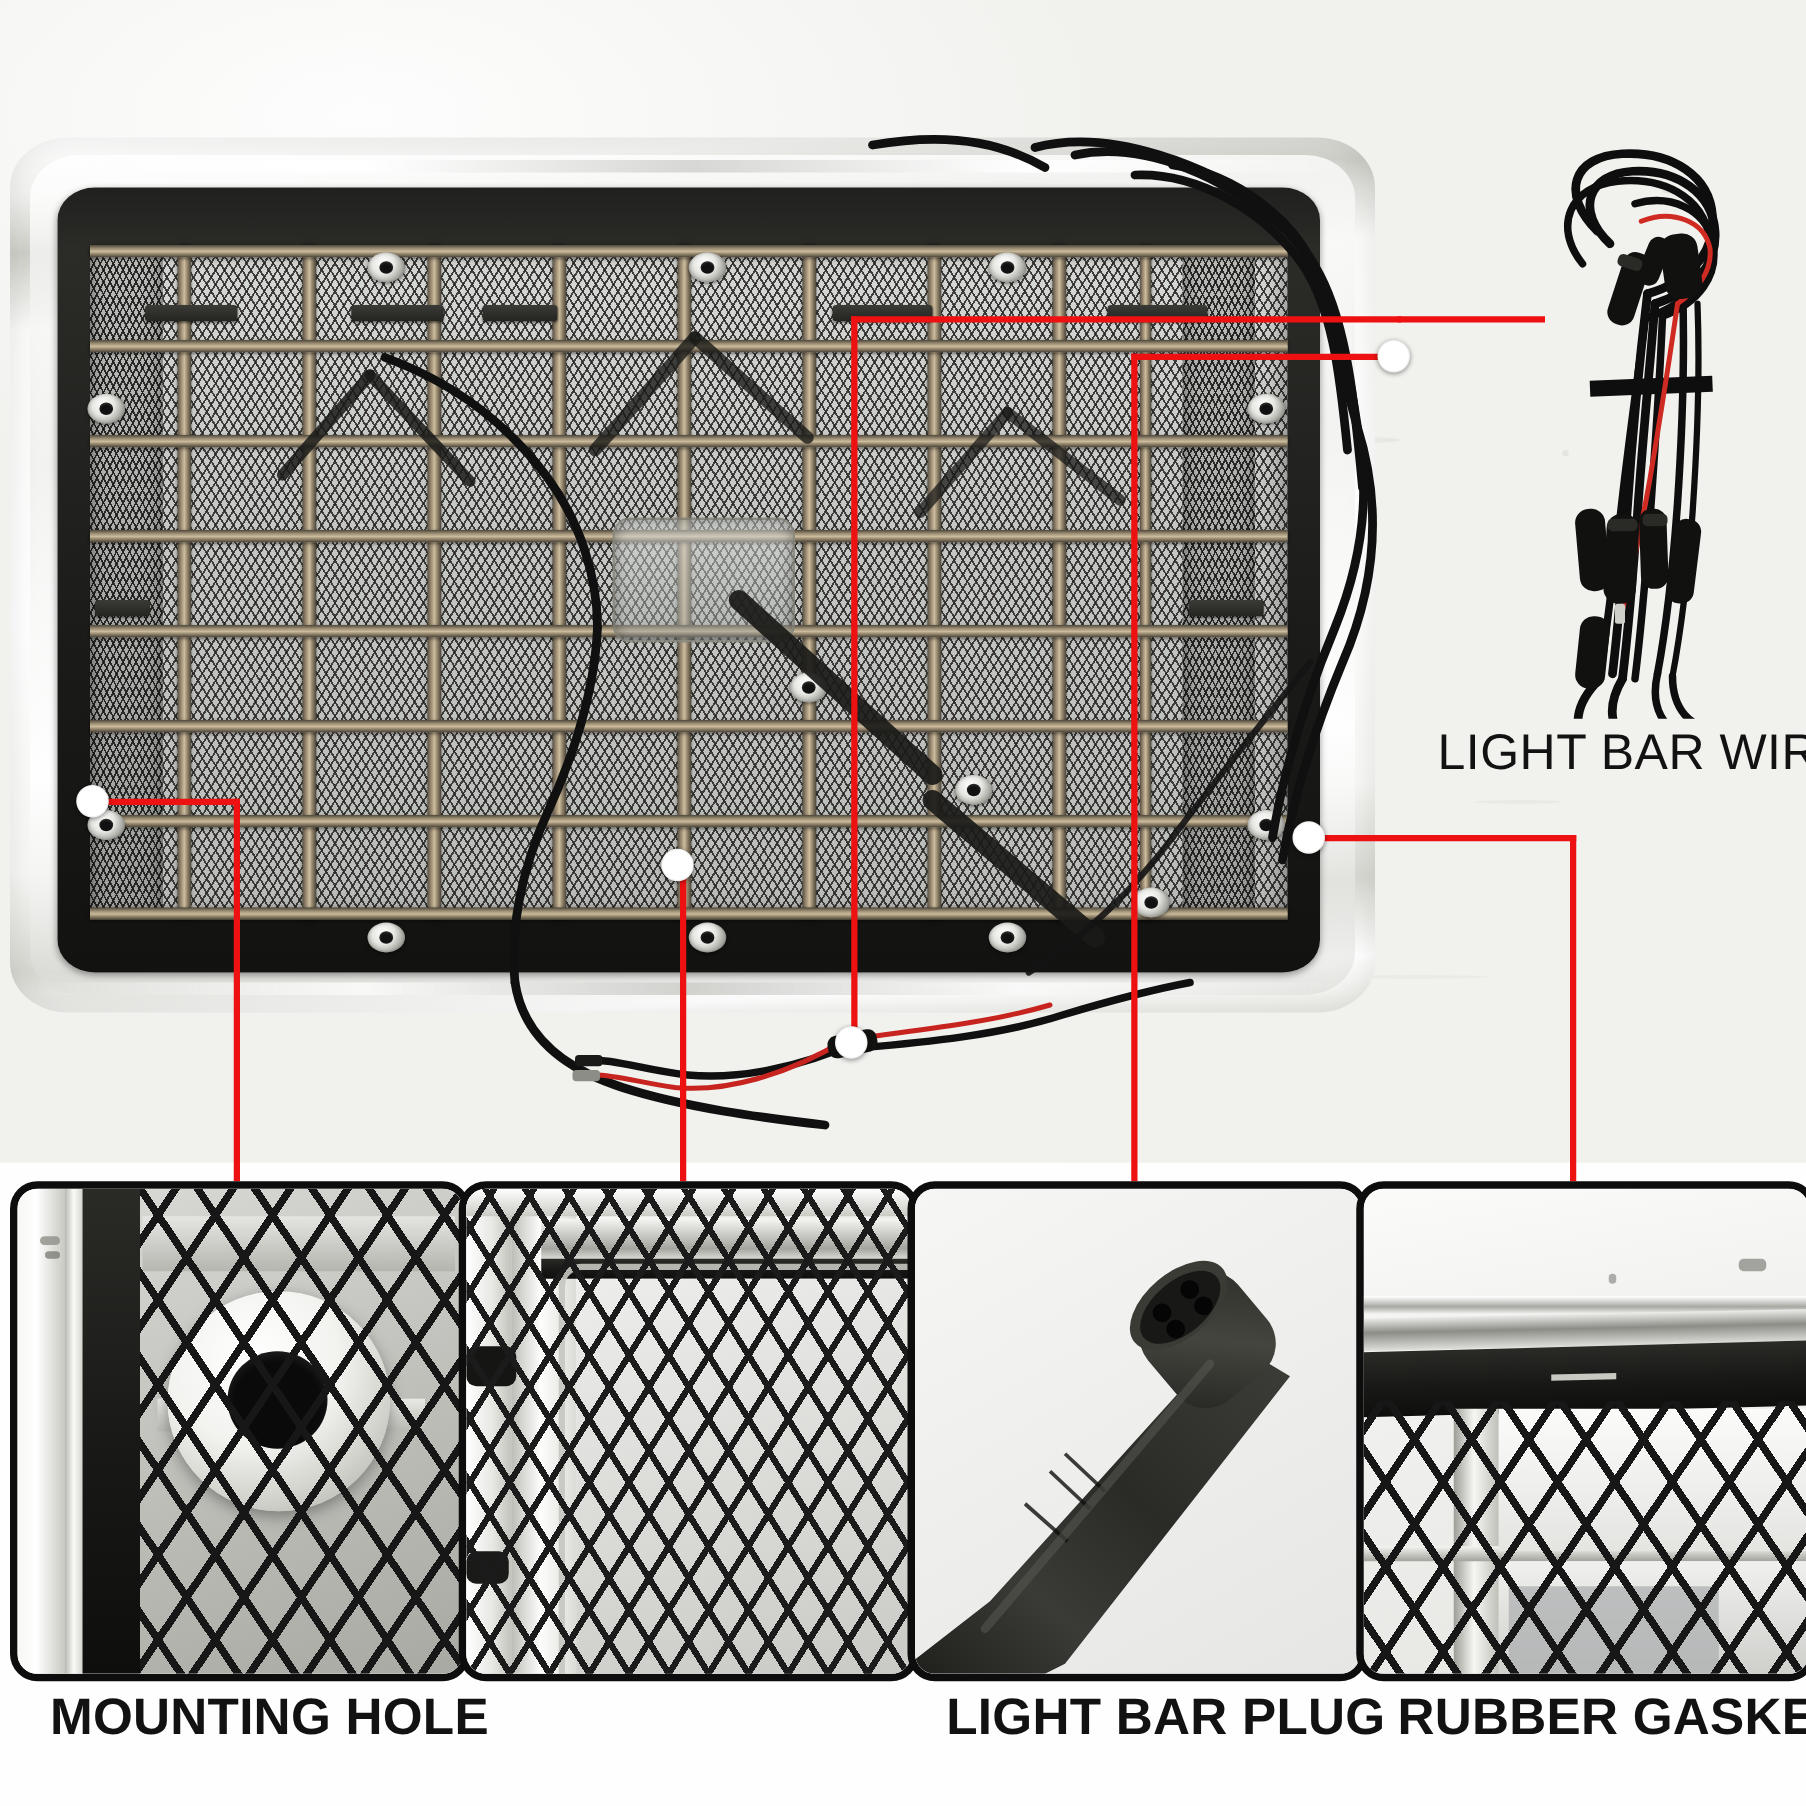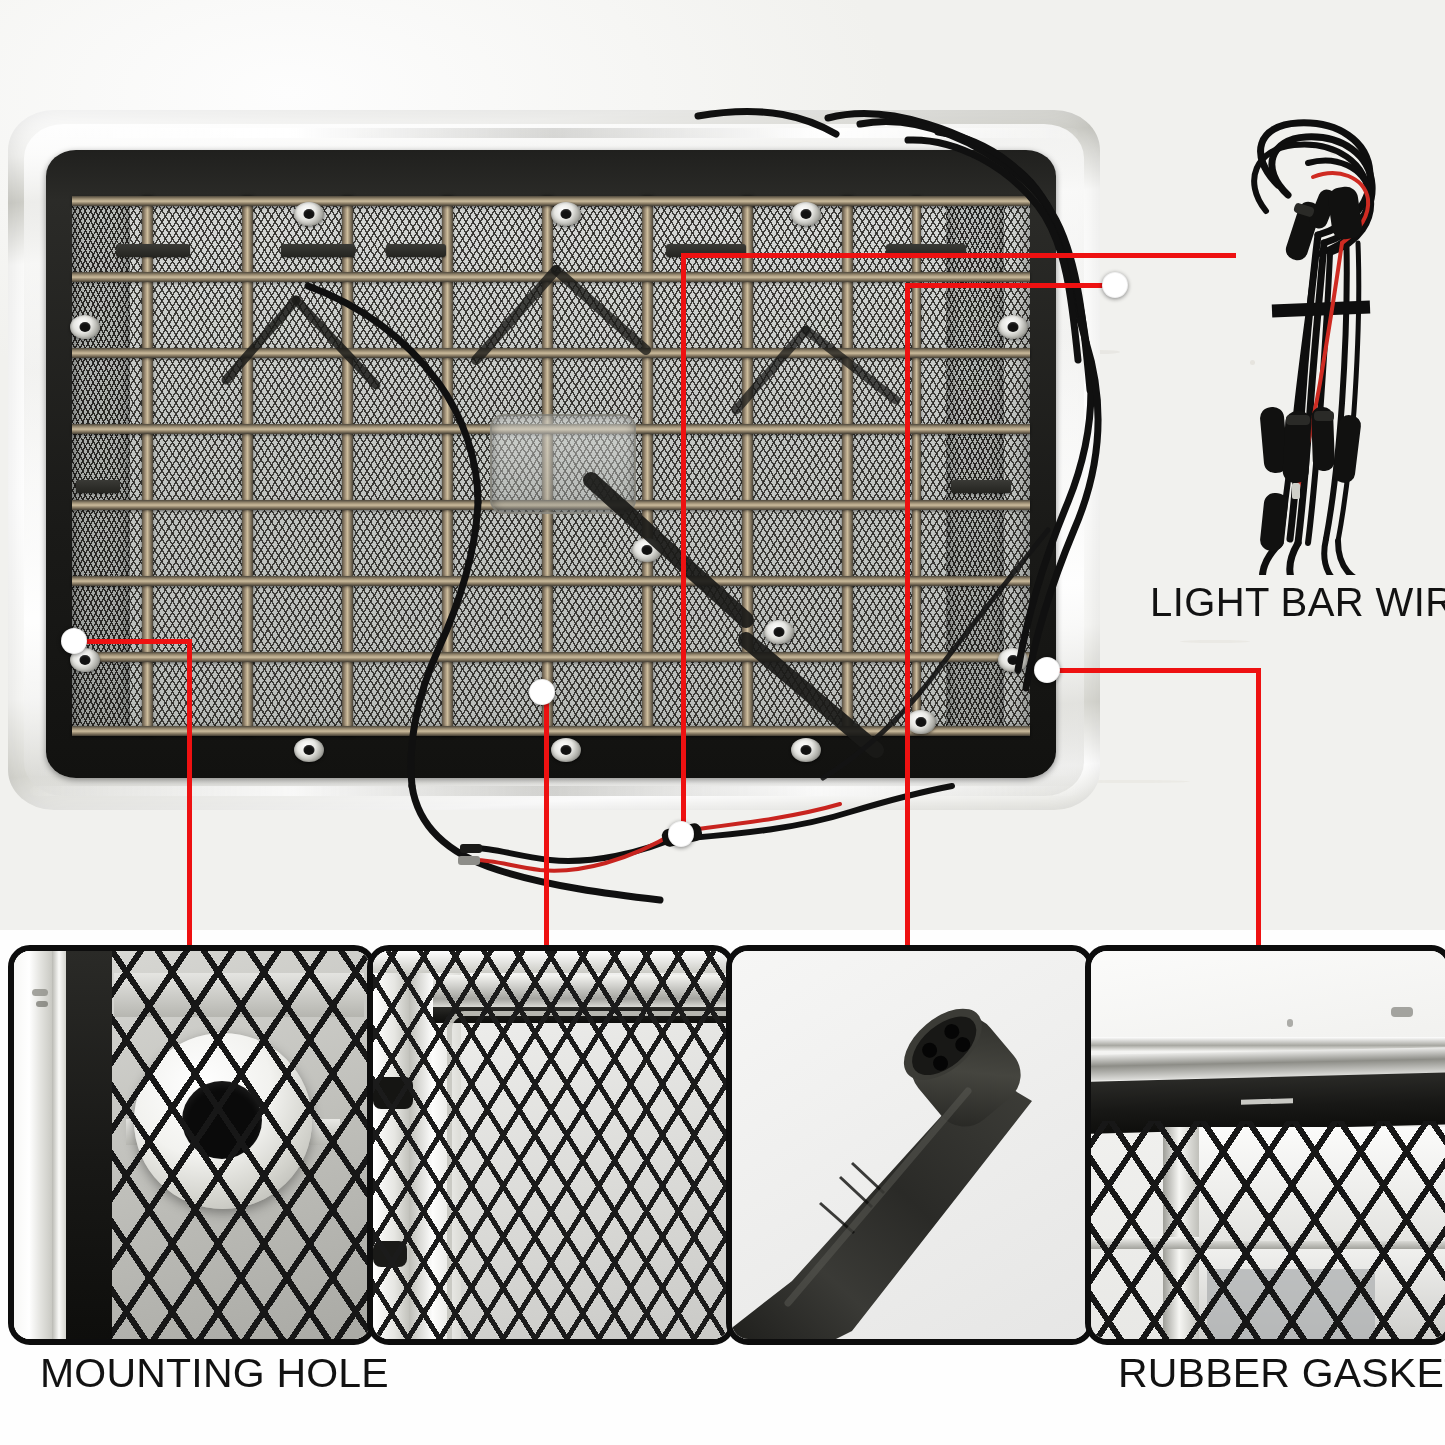--- a/index.html
+++ b/index.html
@@ -125,21 +125,21 @@
 
   
   .panel{
     position:absolute;top:945px;width:356px;height:388px;
     border:6px solid #0d0d0d;border-radius:22px;overflow:hidden;
     background:#efefee;
   }
   .panel-inner{position:absolute;inset:0;}
   .p-label{
     position:absolute;top:1350px;font-size:41px;color:#121212;
-    white-space:nowrap;letter-spacing:.2px;
+    white-space:nowrap;letter-spacing:.2px;font-weight:bold;
   }
 
   
   .dmesh-lg{
     position:absolute;inset:0;
     background:
       repeating-linear-gradient(56deg, #171717 0 6px, rgba(0,0,0,0) 6px 38px),
       repeating-linear-gradient(-56deg, #171717 0 6px, rgba(0,0,0,0) 6px 38px);
   }
   .dmesh-md{
@@ -478,15 +478,16 @@
       <div style="position:absolute;left:300px;top:56px;width:22px;height:10px;border-radius:4px;background:#8e8e89;opacity:.8;"></div>
       <div style="position:absolute;left:196px;top:68px;width:6px;height:8px;border-radius:3px;background:#9a9a95;opacity:.8;"></div>
 
       <div style="position:absolute;left:0;top:170px;right:0;bottom:0;overflow:hidden;">
         <div class="dmesh-lg" style="left:-12px;right:-12px;top:-12px;bottom:-12px;"></div>
       </div>
     </div>
   </div>
 
   <div class="p-label" style="left:40px;">MOUNTING HOLE</div>
+  <div class="p-label" style="left:757px;">LIGHT BAR PLUG</div>
   <div class="p-label" style="left:1118px;">RUBBER GASKET</div>
 
 </div>
 
 </body></html>

